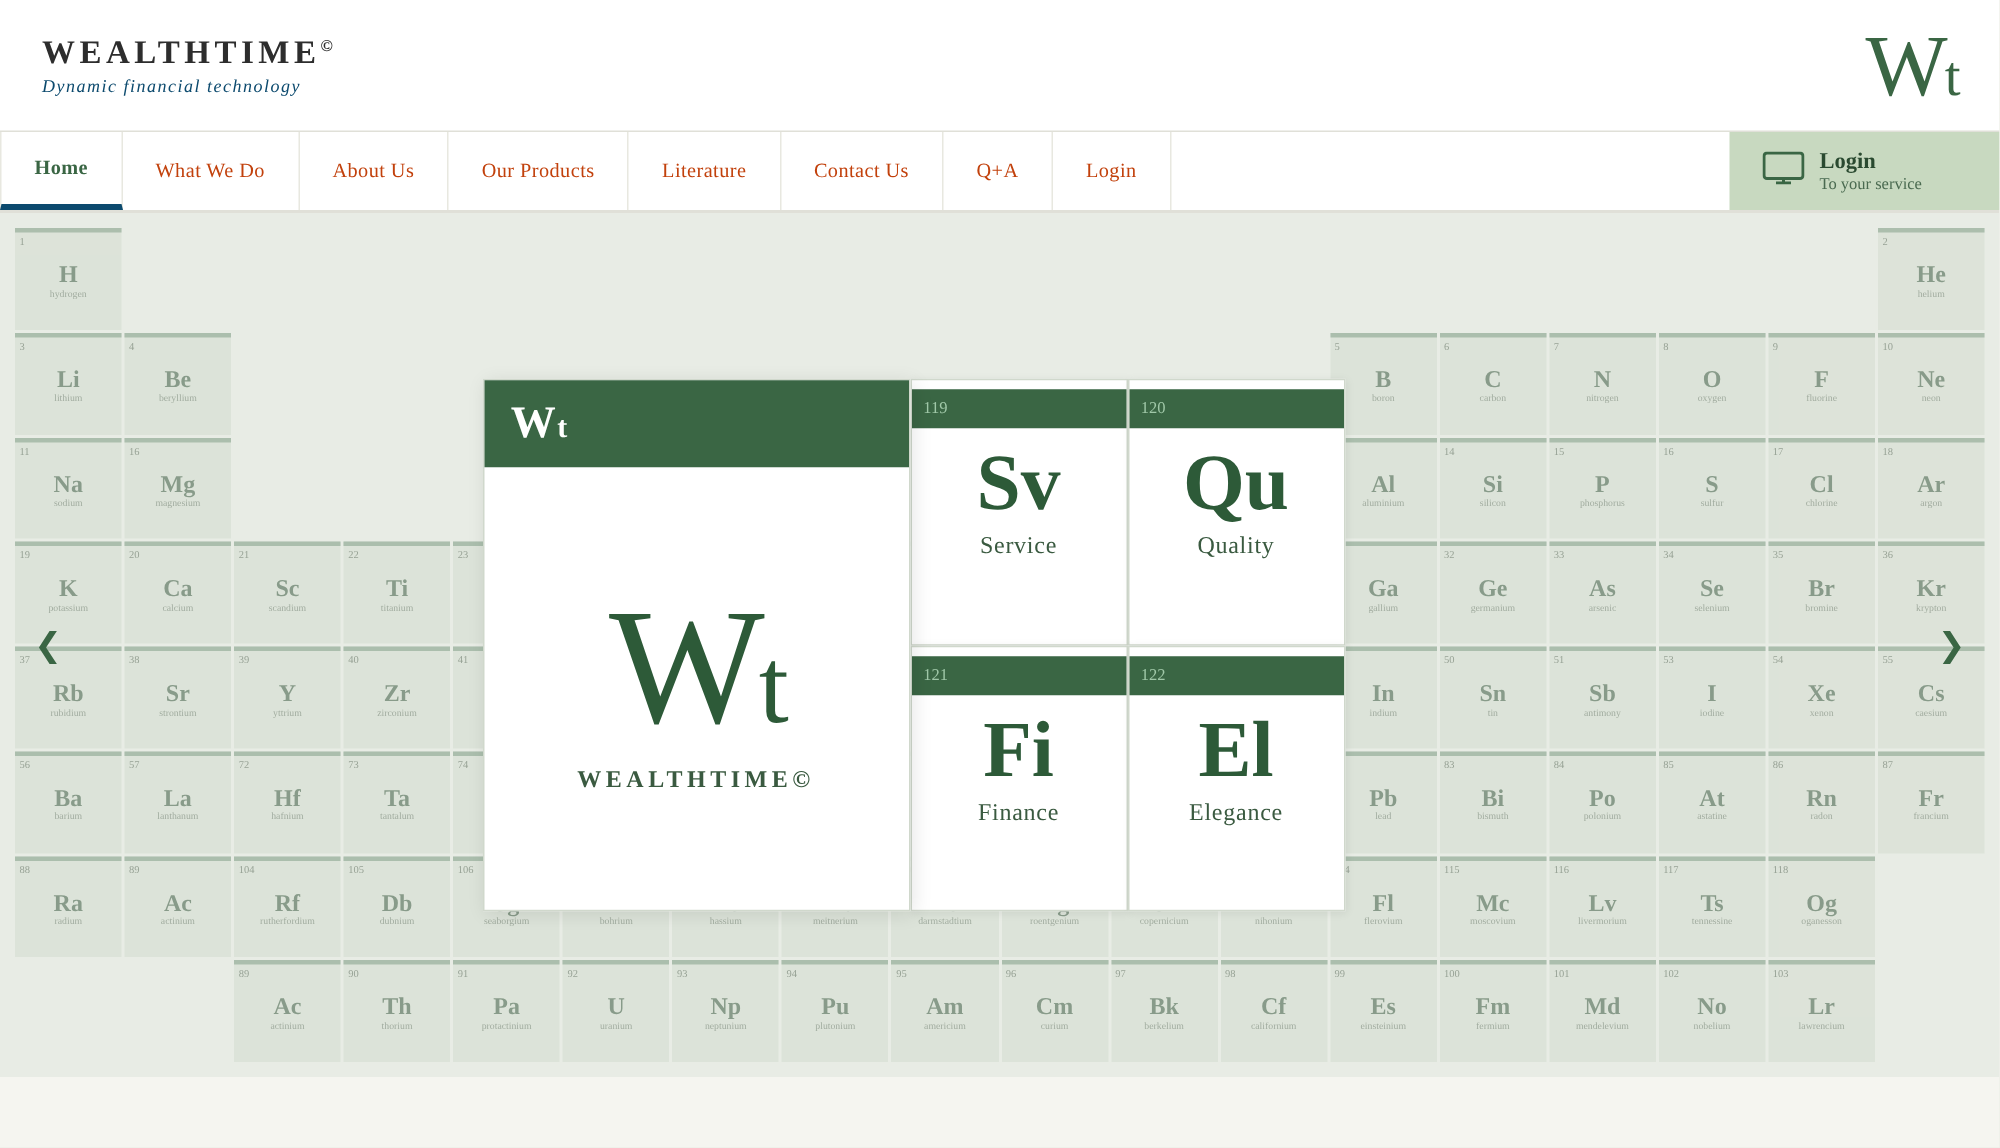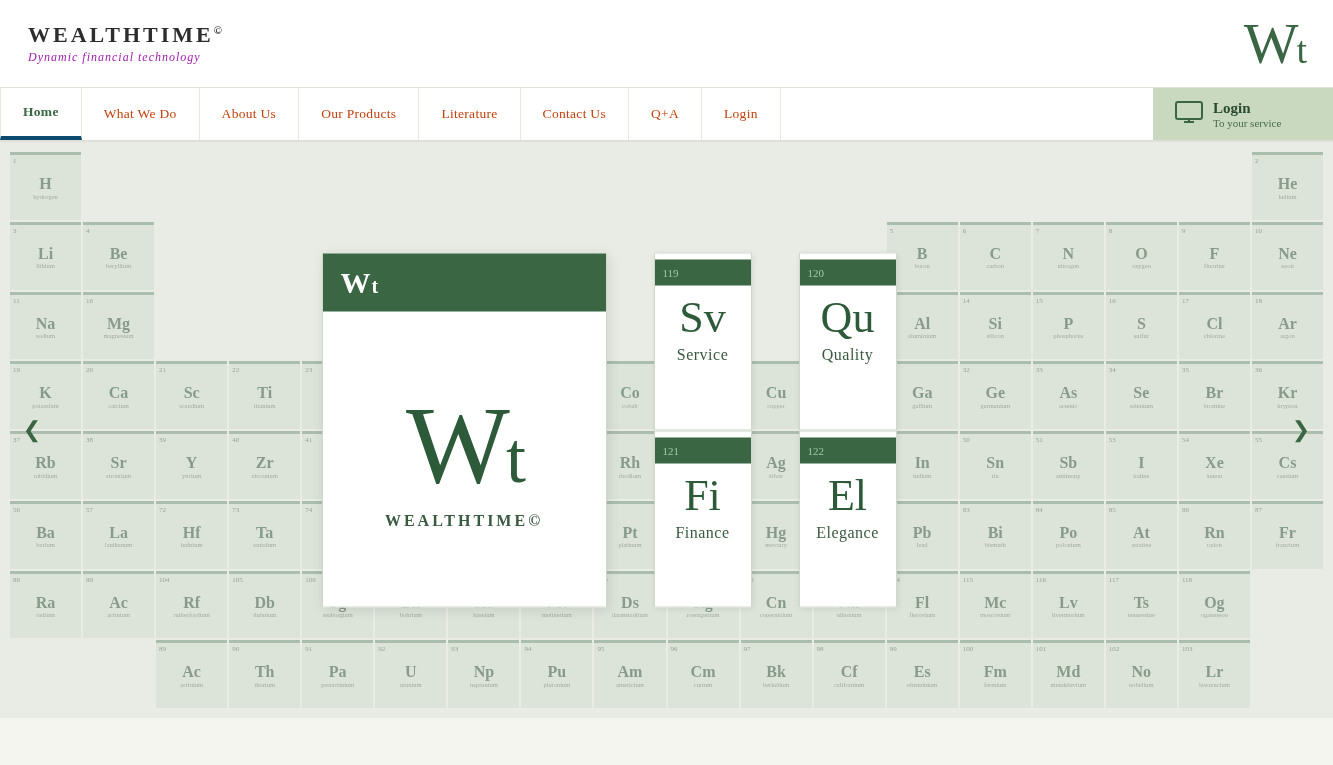--- a/index.html
+++ b/index.html
@@ -11,21 +11,21 @@
       align-items: center;
       justify-content: space-between;
       padding: 12px 28px;
       background: #fff;
       border-bottom: 1px solid #e0e0d8;
       height: 88px;
     }
     .logo-area { display: flex; flex-direction: column; }
     .logo-text { font-size: 22px; font-weight: 700; letter-spacing: 3px; color: #2d2d2d; text-transform: uppercase; }
     .logo-text sup { font-size: 11px; }
-    .logo-sub { font-size: 12px; color: #a21caf; letter-spacing: 1px; font-style: italic; margin-top: 2px; }
+    .logo-sub { font-size: 12px; color: #0c4a6e; letter-spacing: 1px; font-style: italic; margin-top: 2px; }
     .logo-wt-right { font-family: Georgia, serif; font-size: 58px; color: #3a6644; font-weight: 400; line-height: 1; letter-spacing: -2px; }
     .logo-wt-right .small-t { font-size: 38px; vertical-align: baseline; }
 
     
     .nav {
       display: flex;
       align-items: stretch;
       background: #fff;
       border-bottom: 2px solid #e0e0d8;
       height: 54px;
@@ -197,39 +197,38 @@
       background: #fff;
       border: 1px solid #d0d8cc;
       display: flex;
       flex-direction: column;
       align-items: center;
       justify-content: flex-start;
       padding-top: 6px;
       padding-bottom: 10px;
       position: relative;
       box-shadow: 1px 1px 6px rgba(0,0,0,0.08);
-      margin-left: 47px;
     }
     .small-card-header {
       width: 100%;
       background: #3a6644;
       height: 26px;
       display: flex;
       align-items: center;
       padding: 0 8px;
       margin-bottom: 8px;
     }
     .small-card-num {
       color: #a0c8a8;
       font-size: 11px;
     }
     .small-card-symbol {
-      font-size: 44px;
+      font-size: 53px;
       color: #2d5a38;
-      font-weight: 400;
+      font-weight: 700;
       line-height: 1.1;
       font-family: Georgia, serif;
     }
     .small-card-name {
       font-size: 16px;
       color: #3a5a40;
       letter-spacing: 0.5px;
       margin-top: 4px;
     }
   </style>

